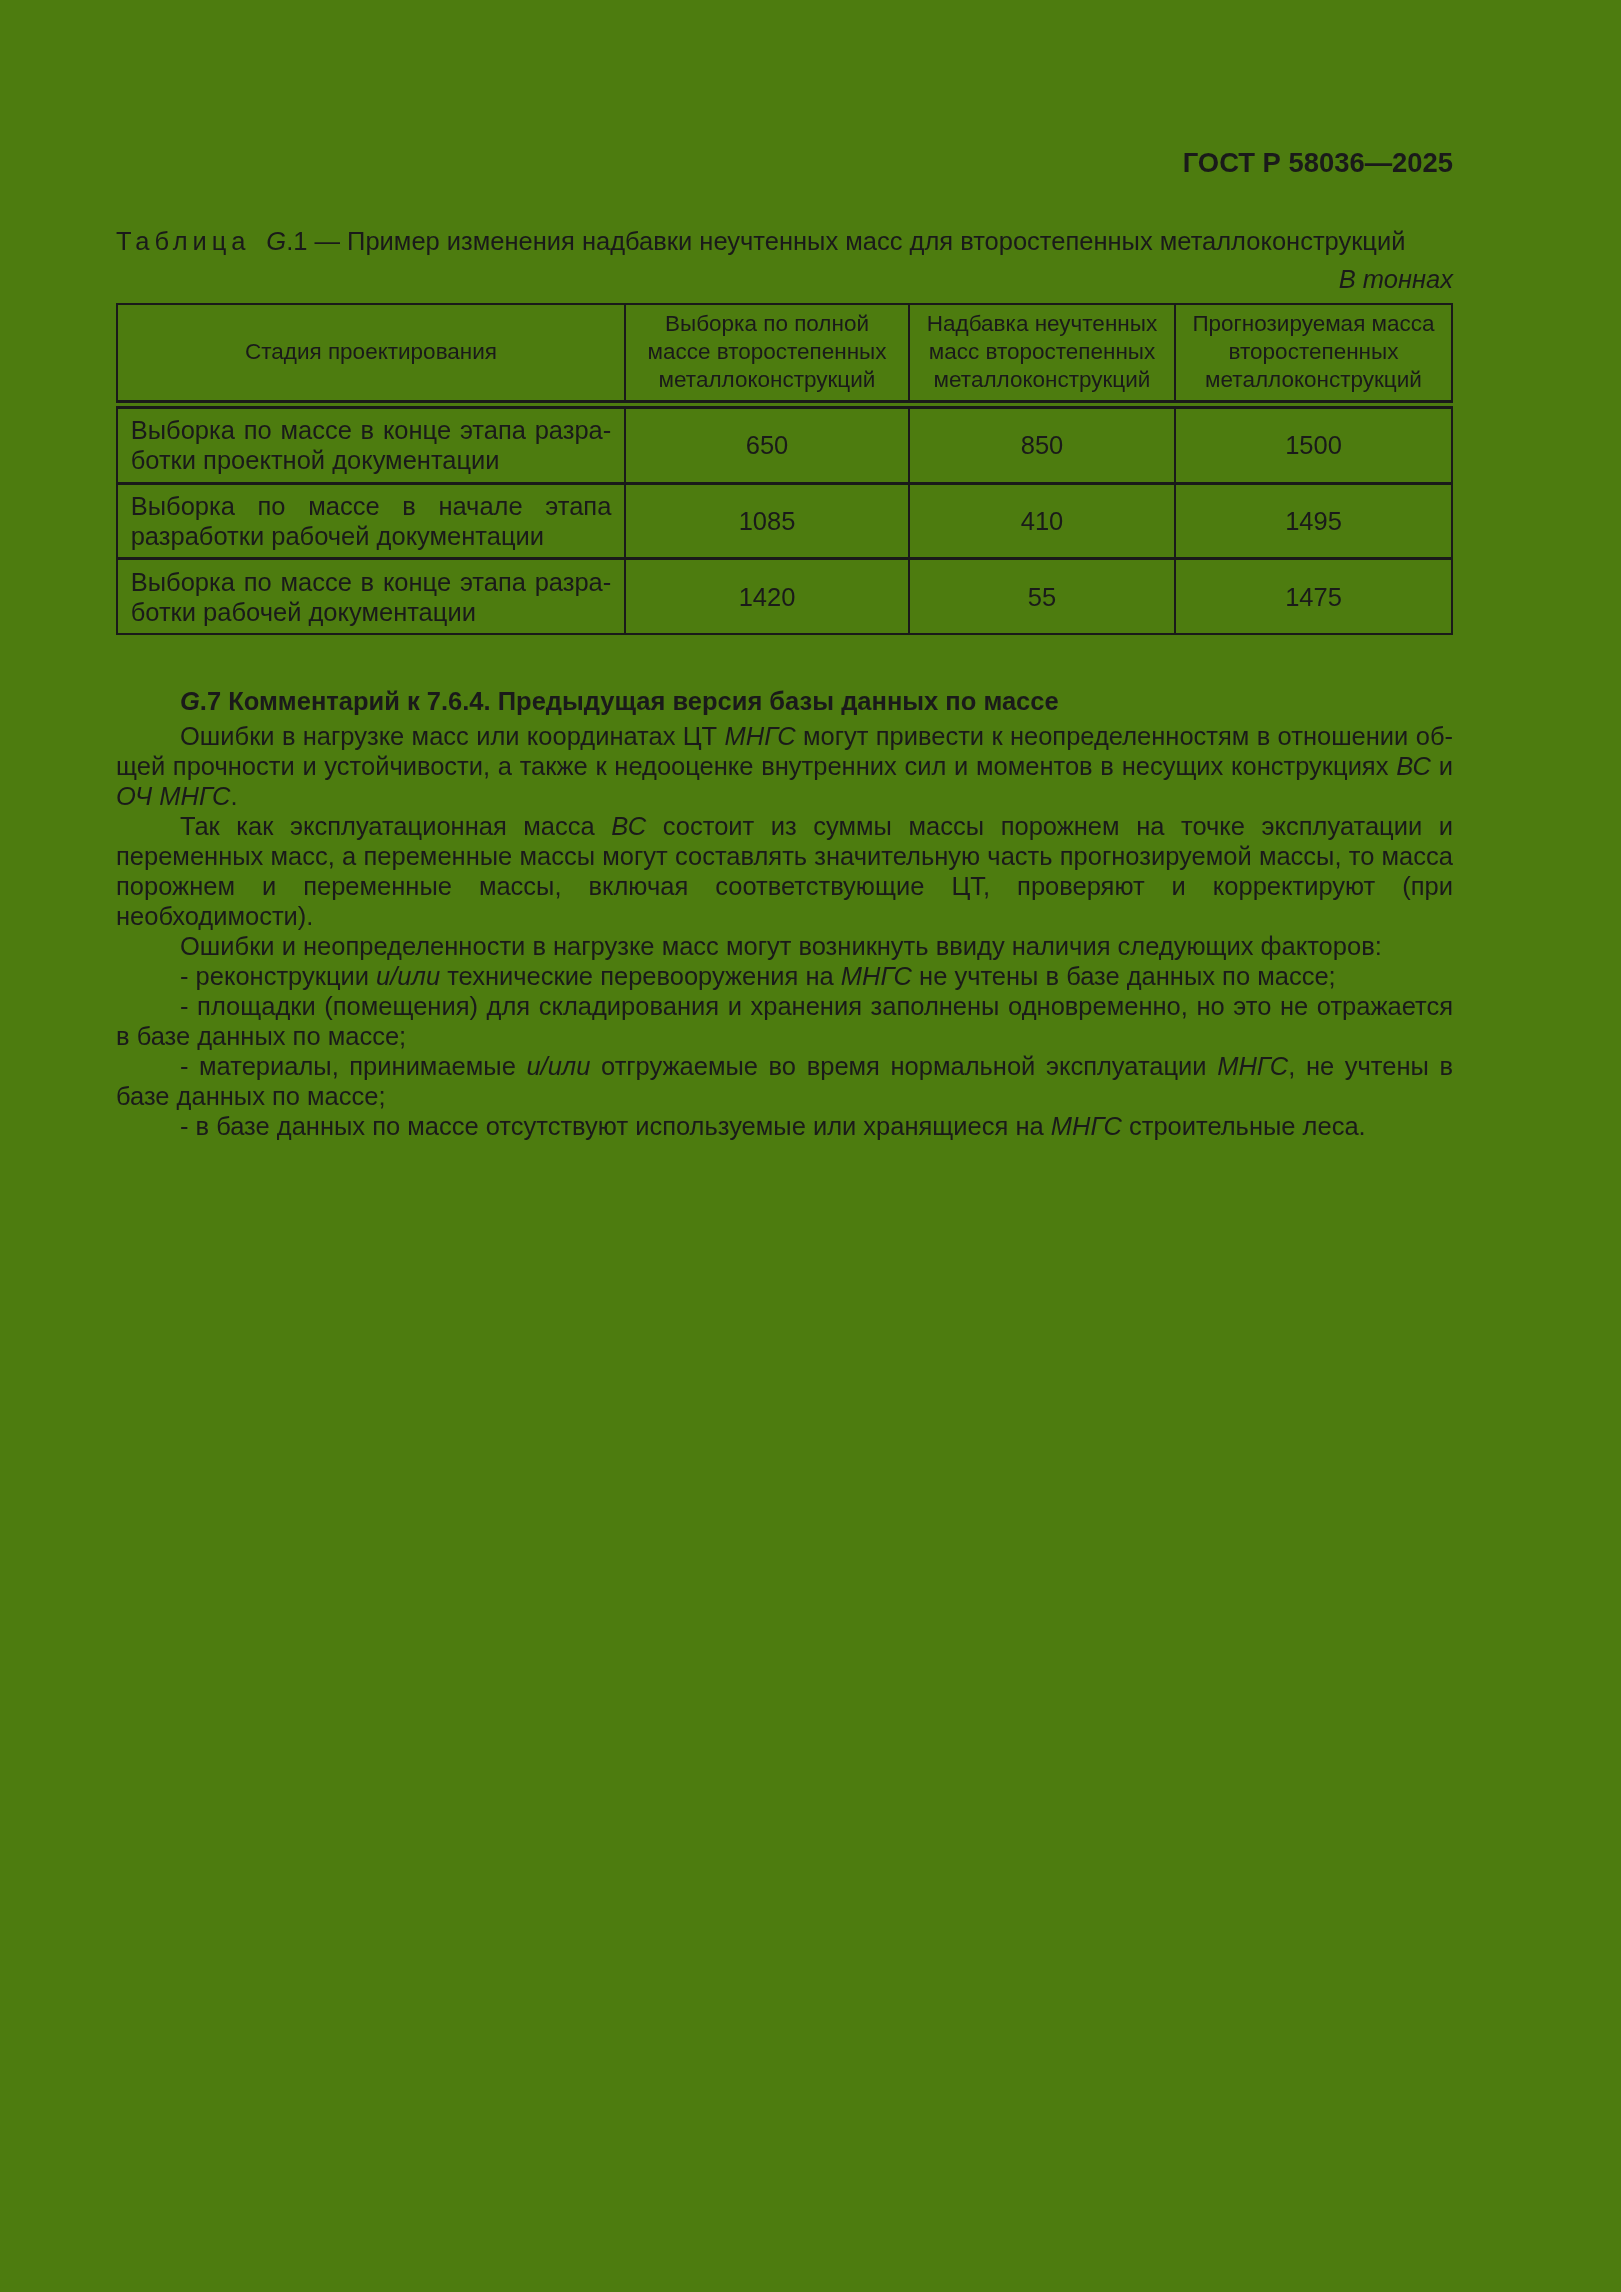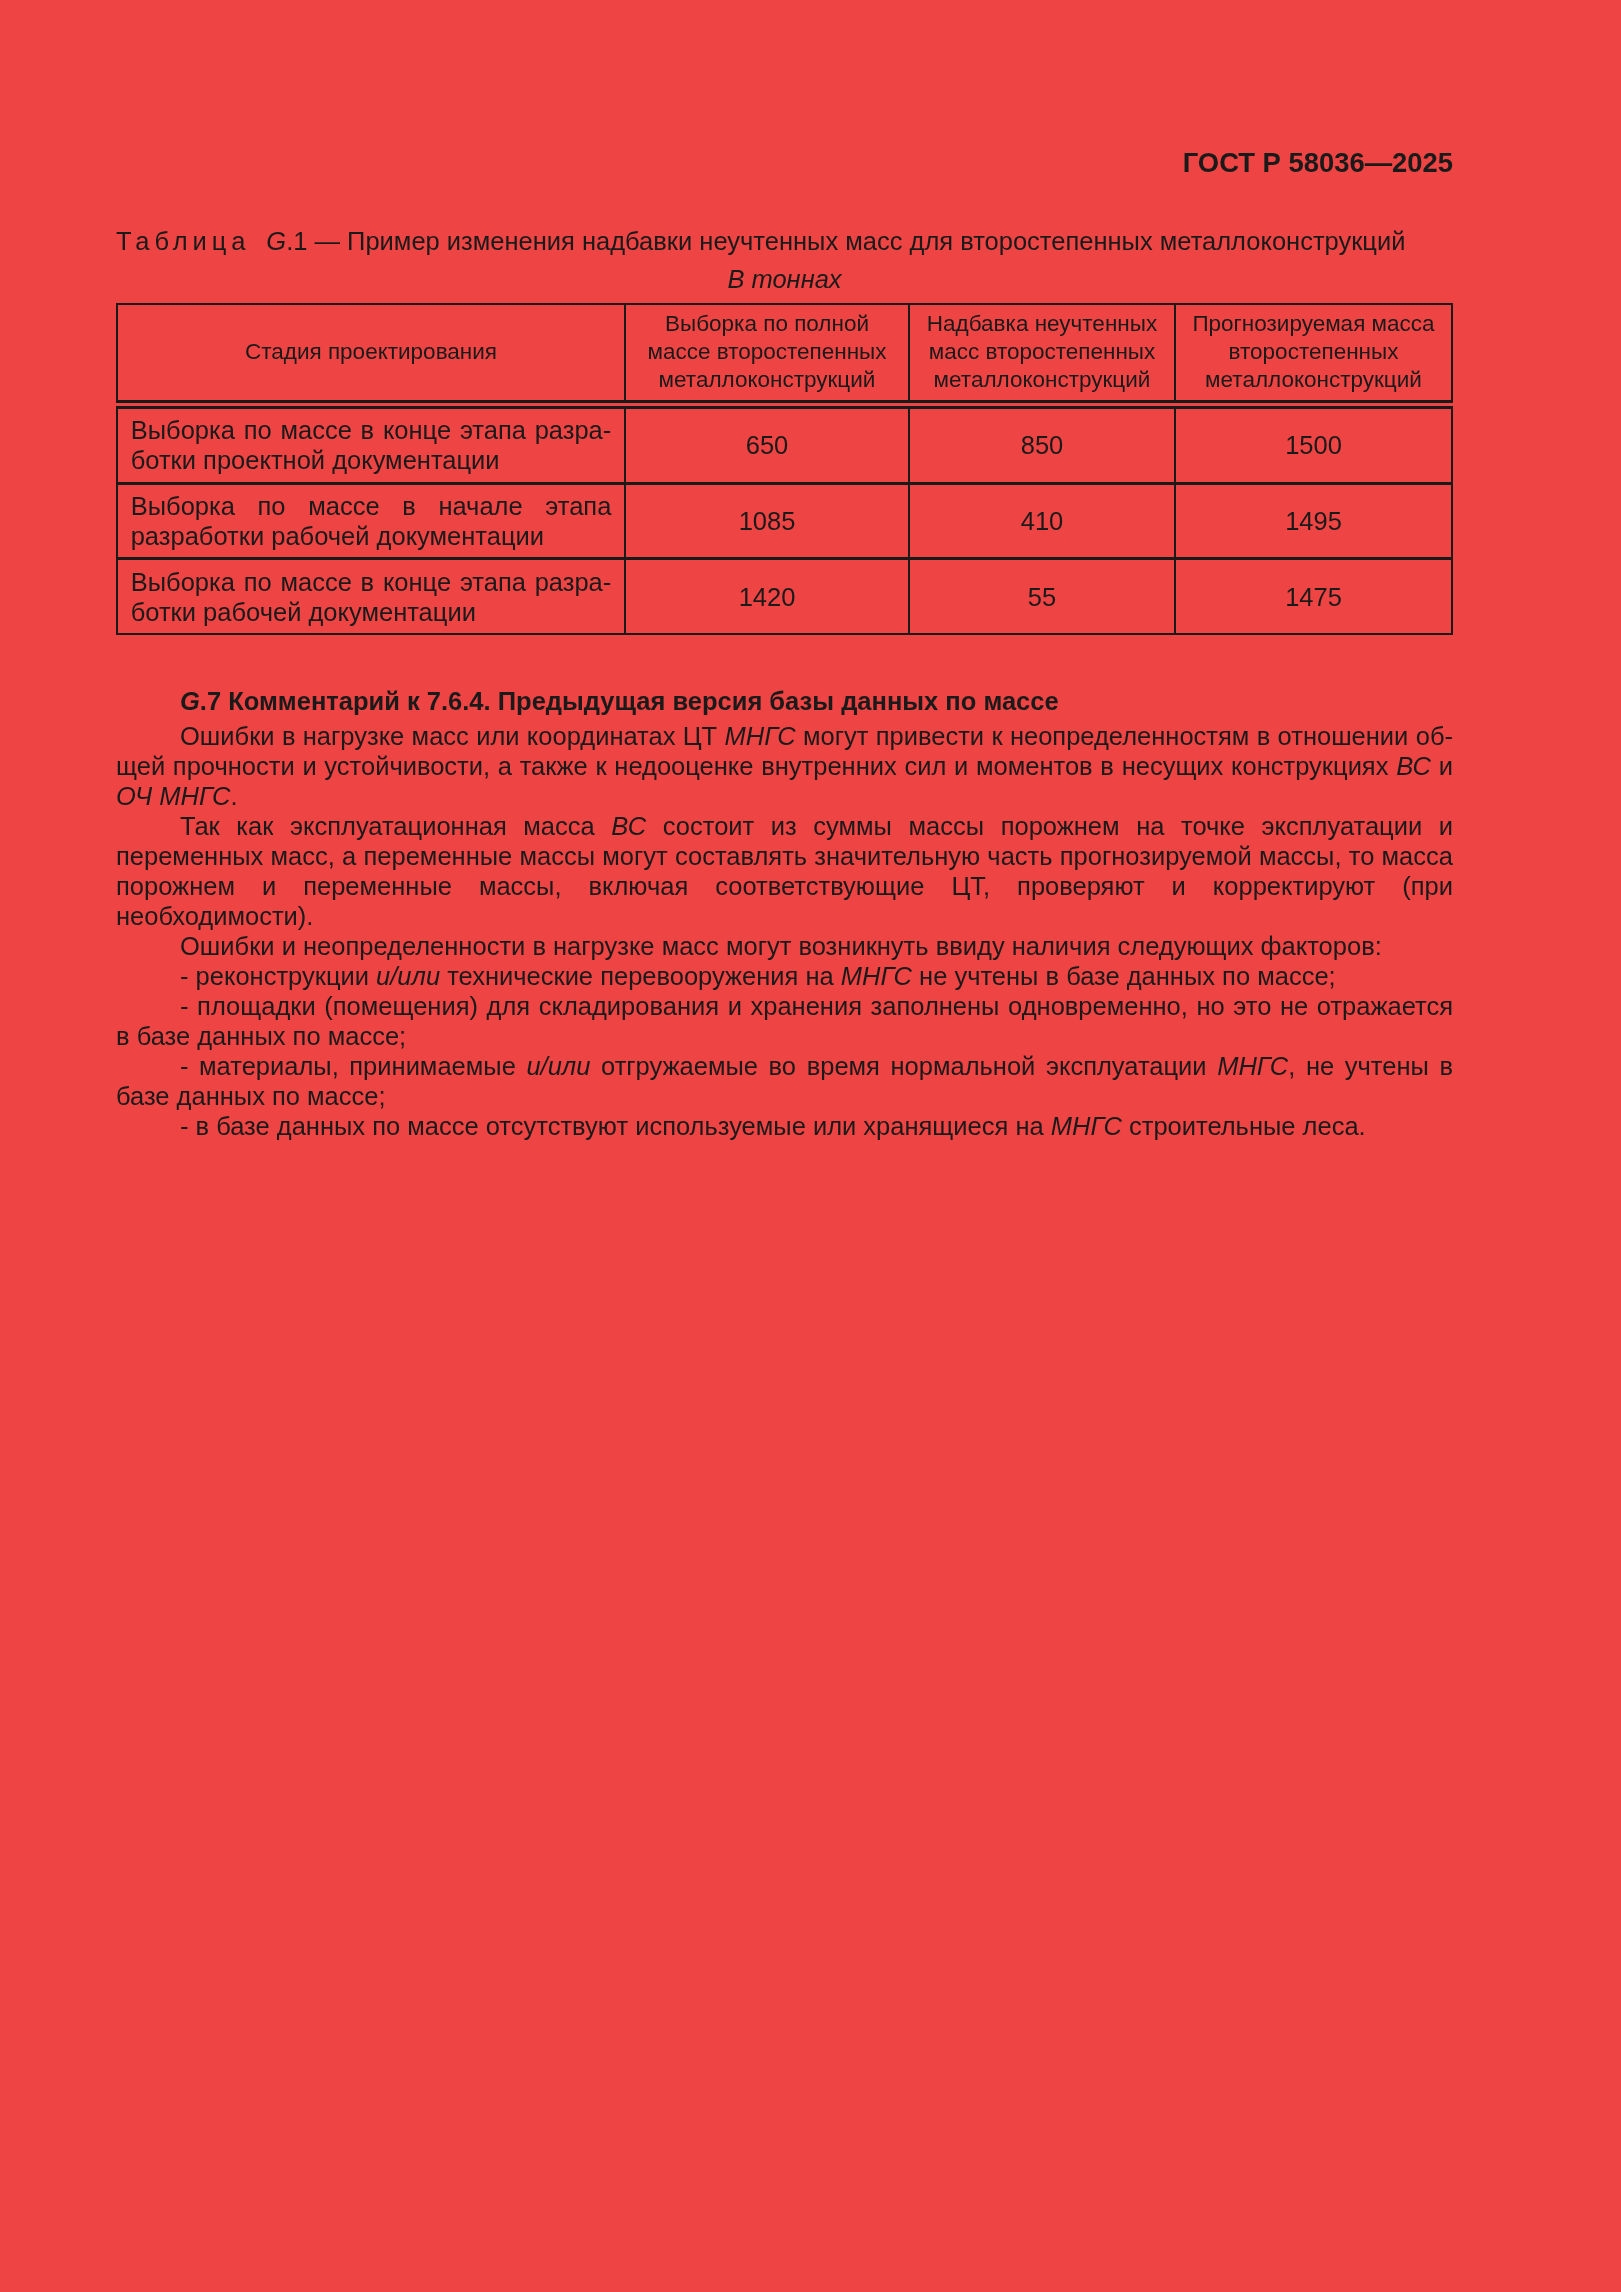--- a/index.html
+++ b/index.html
@@ -1,20 +1,20 @@
 <!DOCTYPE html>
 <html lang="ru"><head>
 <meta charset="utf-8">
 <style>
   html, body { margin: 0; padding: 0; background: #ffffff; }
   .page {
     position: relative;
     width: 1621px;
     height: 2293px;
-    background: #ef4444;
+    background: #4d7c0f;
     font-family: "Liberation Sans", sans-serif;
     color: #1a1a1a;
     overflow: hidden;
   }
   .it { font-style: italic; }
   .doc-header {
     position: absolute;
     top: 147px; left: 116px; width: 1337px;
     text-align: right;
     font-weight: bold;
@@ -24,21 +24,21 @@
   .table-caption {
     position: absolute;
     top: 226px; left: 116px; width: 1337px;
     font-size: 25.5px;
     line-height: 30px;
   }
   .spaced { letter-spacing: 4.9px; margin-right: 16px; }
   .unit-note {
     position: absolute;
     top: 264px; left: 116px; width: 1337px;
-    text-align: center;
+    text-align: right;
     font-style: italic;
     font-size: 25.5px;
     line-height: 30px;
   }
   table.mass-table {
     position: absolute;
     top: 303px; left: 116px;
     width: 1337px;
     border-collapse: collapse;
     table-layout: fixed;

